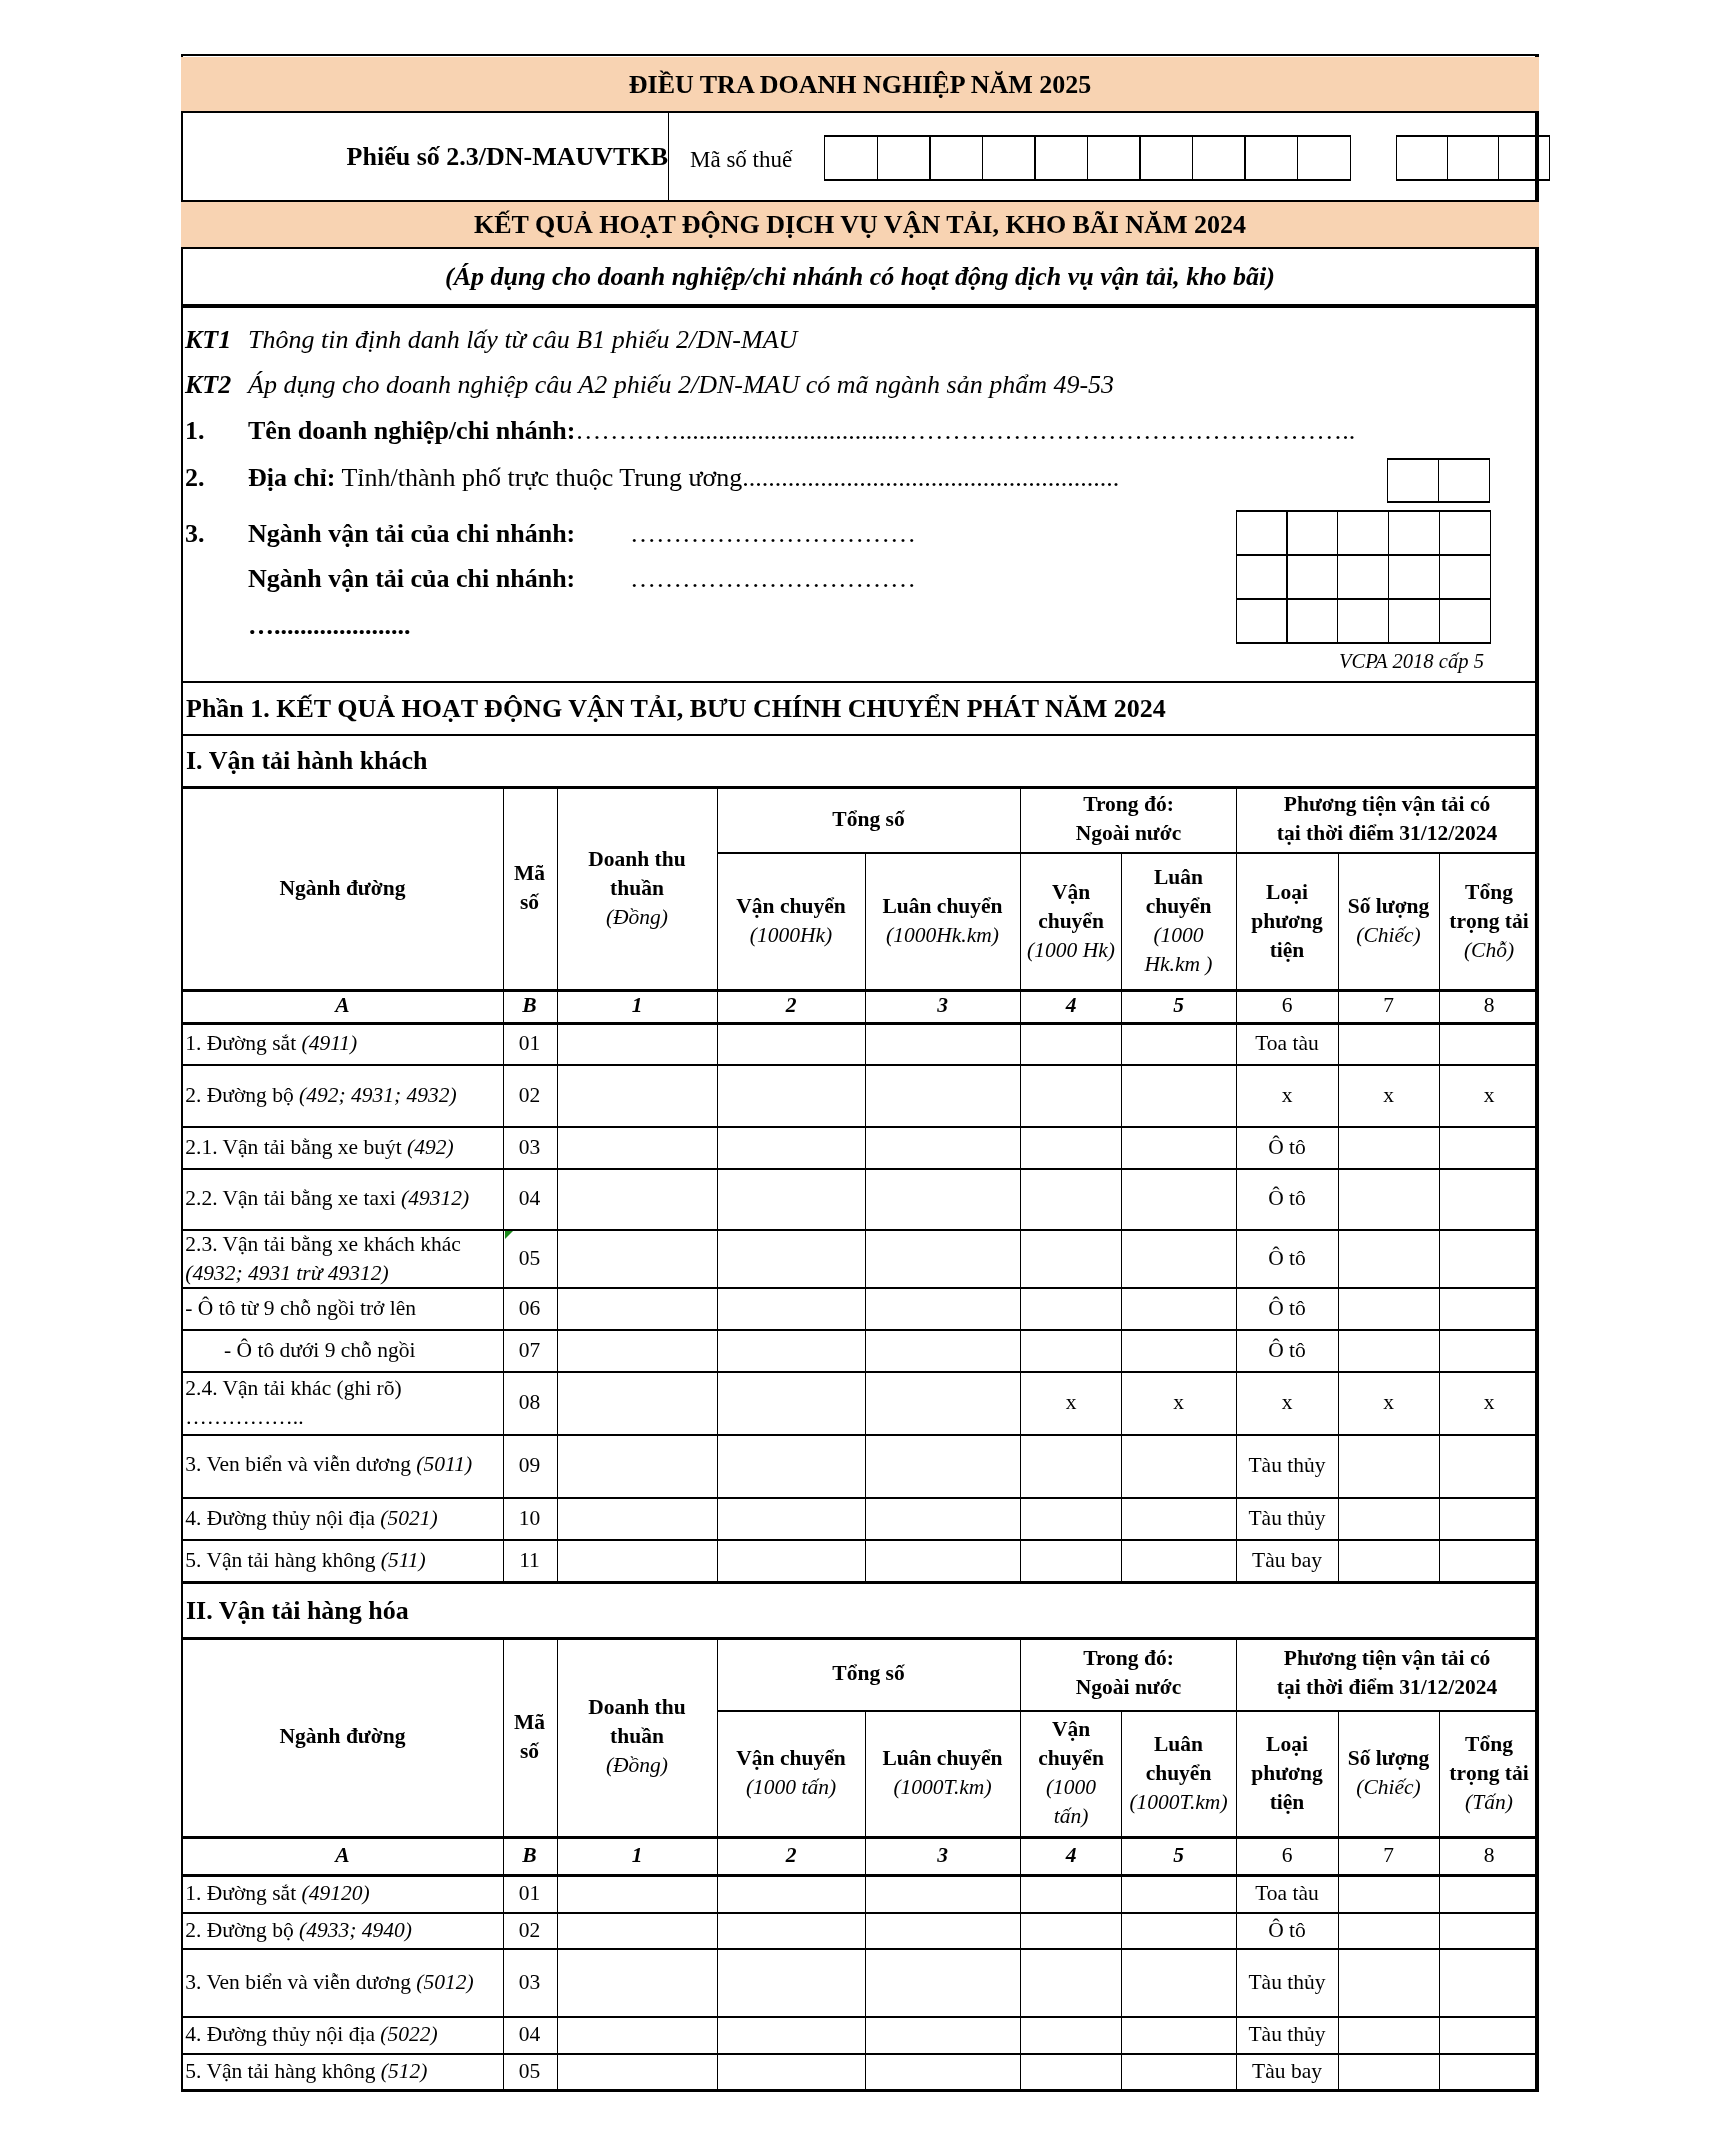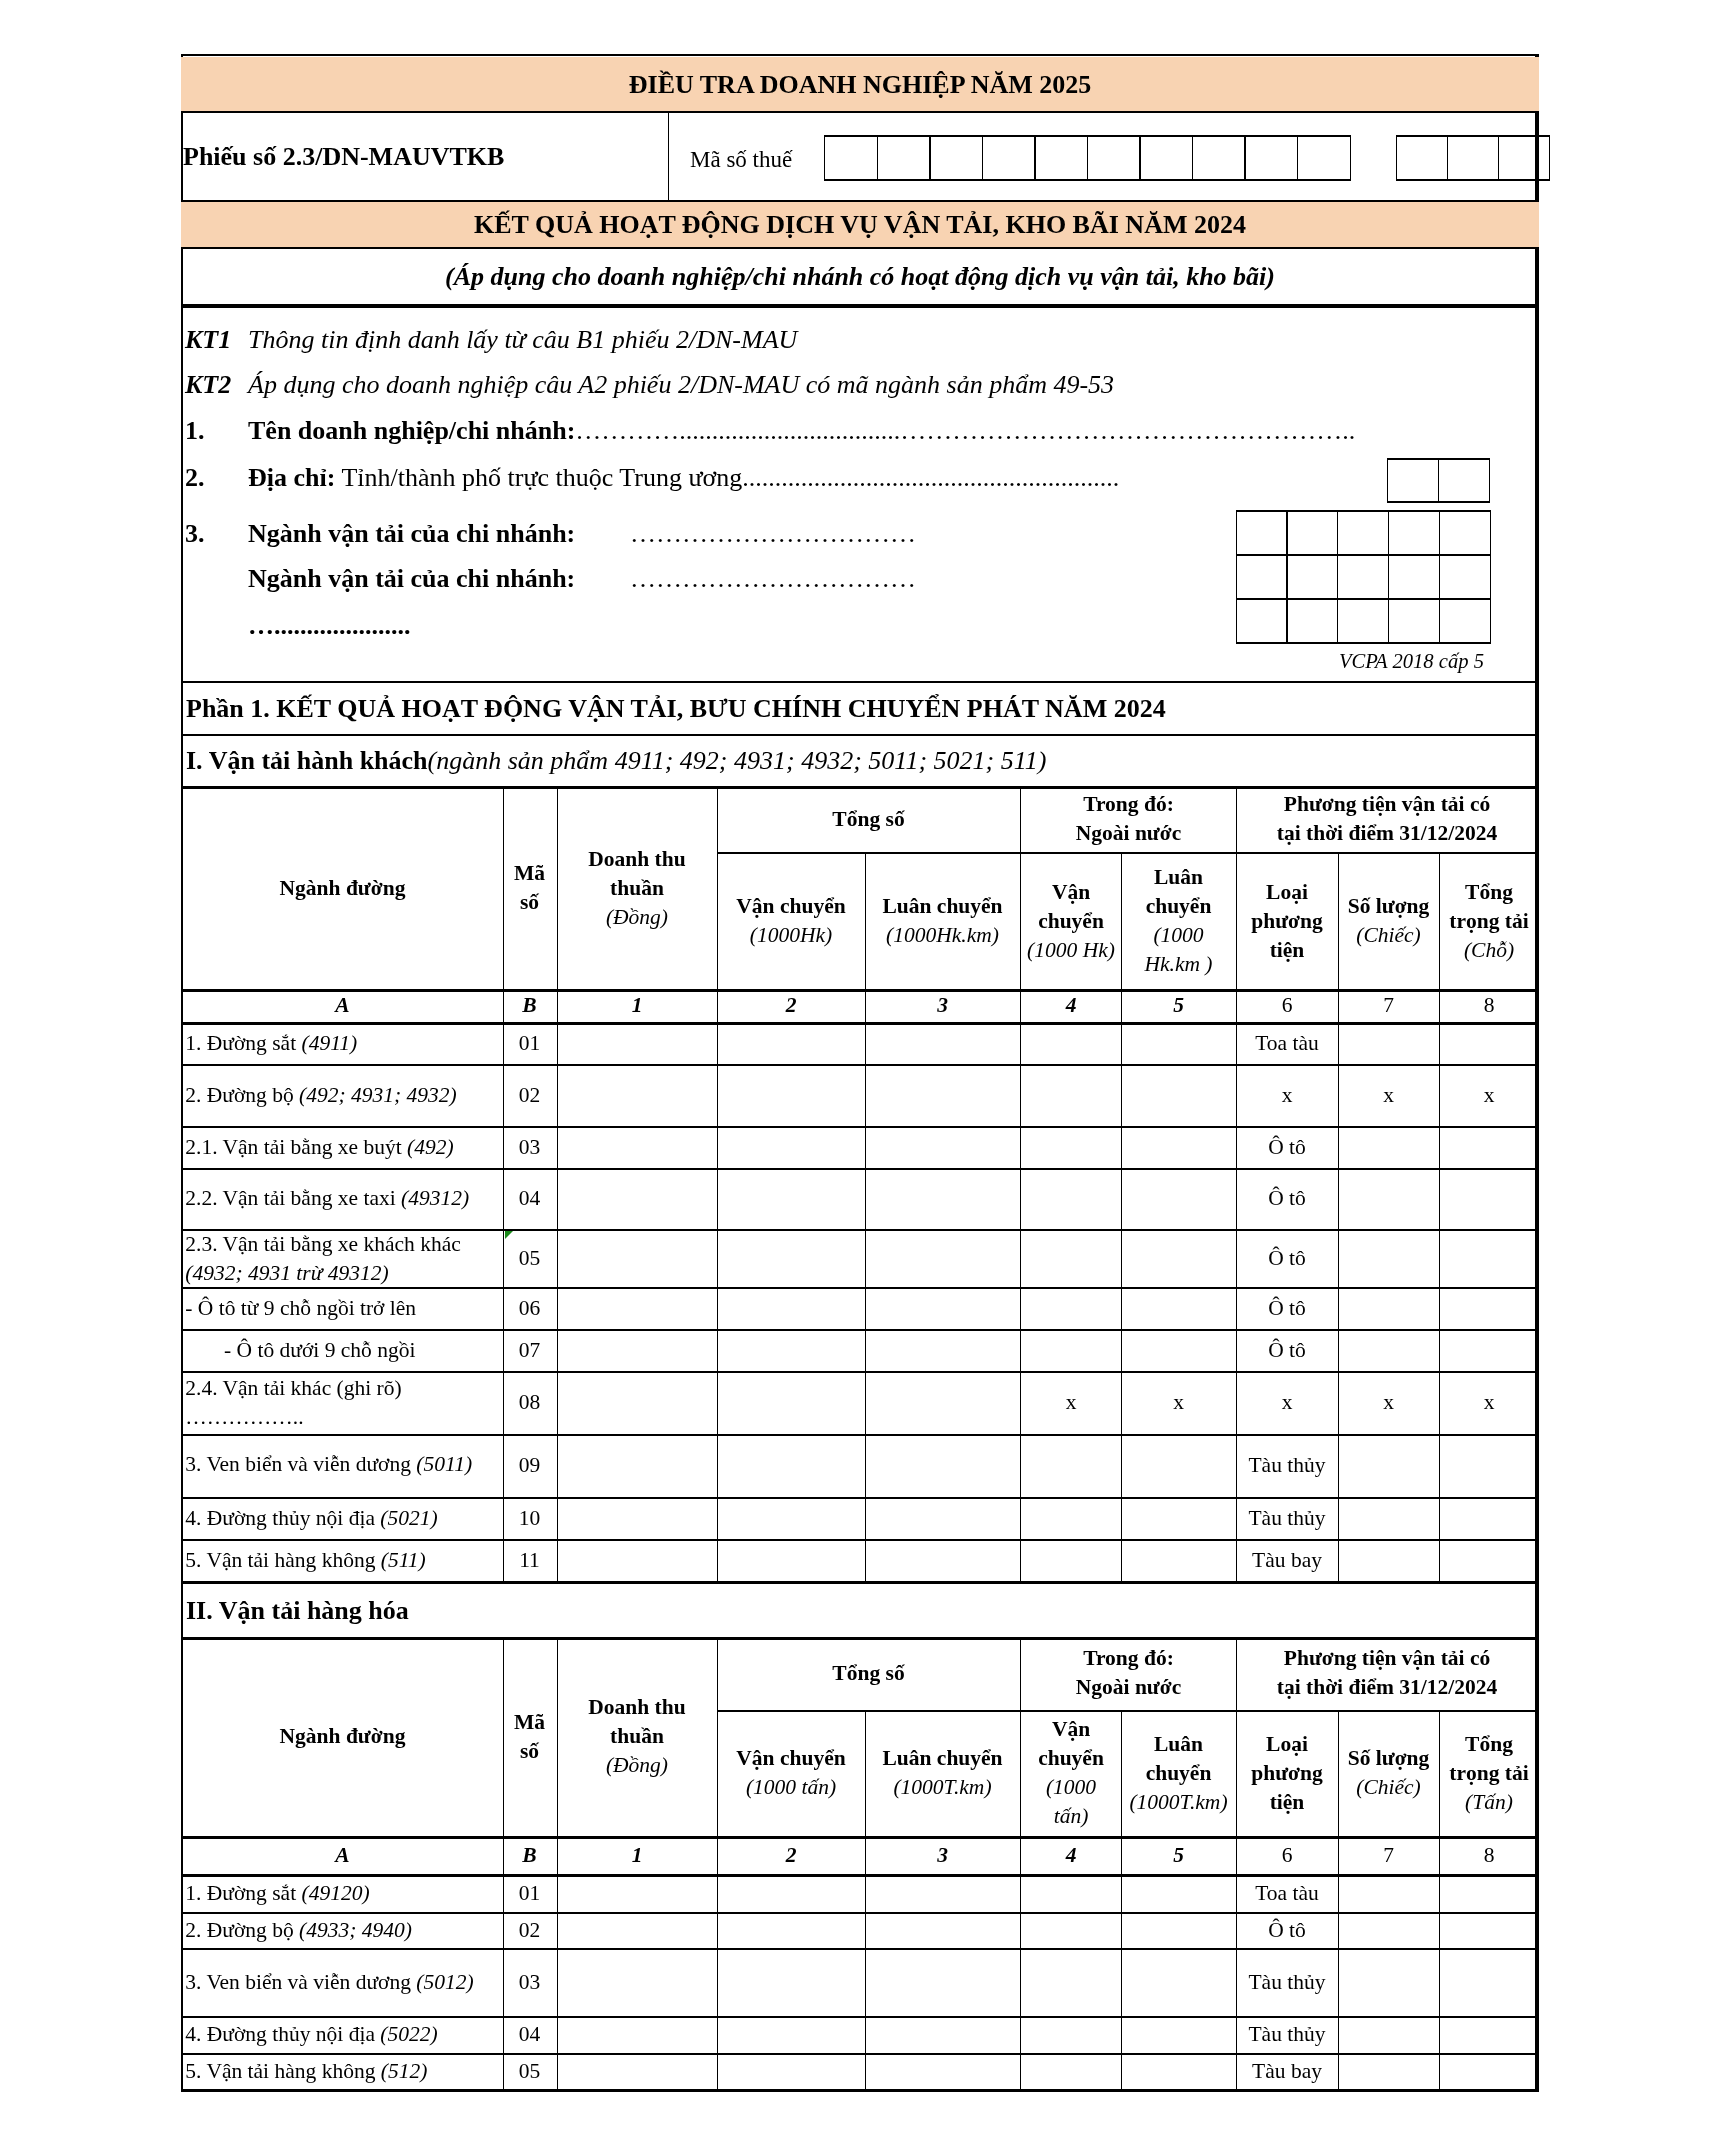--- a/index.html
+++ b/index.html
@@ -25,21 +25,21 @@
 </head>
 <body>
 
 <div class="abs form"></div>
 
 <div class="band peach" style="top:57px;height:56px;">
   <span class="b t30">ĐIỀU TRA DOANH NGHIỆP NĂM 2025</span>
 </div>
 <div class="hline" style="left:181px;top:111px;width:1358px;"></div>
 
-<div class="abs" style="left:183px;top:114px;width:485px;height:86px;display:flex;align-items:center;justify-content:flex-start;">
+<div class="abs" style="left:183px;top:114px;width:485px;height:86px;display:flex;align-items:center;justify-content:flex-end;">
   <span class="b t30">Phiếu số 2.3/DN-MAUVTKB</span>
 </div>
 <div class="vline" style="left:668px;top:112px;height:89px;"></div>
 <div class="abs" style="left:690px;top:138px;height:43px;display:flex;align-items:center;font-size:23px;">Mã số thuế</div>
 <div id="tax-main">
     <div class="box" style="left: 824px; top: 135px; width: 54px; height: 46px;"></div>
     <div class="box" style="left: 877px; top: 135px; width: 54px; height: 46px;"></div>
     <div class="box" style="left: 929px; top: 135px; width: 54px; height: 46px;"></div>
     <div class="box" style="left: 982px; top: 135px; width: 54px; height: 46px;"></div>
     <div class="box" style="left: 1034px; top: 135px; width: 54px; height: 46px;"></div>
@@ -120,21 +120,20 @@
     <div class="box" style="left: 1388px; top: 598px; width: 52px; height: 46px;"></div>
     <div class="box" style="left: 1439px; top: 598px; width: 52px; height: 46px;"></div>
   </div>
 <div class="abs i" style="left:1273px;top:650px;width:211px;text-align:right;font-size:20.6px;">VCPA 2018 cấp 5</div>
 <div class="hline" style="left:181px;top:681px;width:1358px;"></div>
 
 <div class="abs b" style="left:186px;top:684px;height:50px;display:flex;align-items:center;font-size:26px;">Phần 1. KẾT QUẢ HOẠT ĐỘNG VẬN TẢI, BƯU CHÍNH CHUYỂN PHÁT NĂM 2024</div>
 <div class="hline" style="left:181px;top:734px;width:1358px;"></div>
 <div class="abs" style="left:186px;top:736px;height:49px;display:flex;align-items:center;font-size:26px;white-space:nowrap;">
   <span class="b">I. Vận tải hành khách</span>
-    <span class="i"> (ngành sản phẩm 4911; 492; 4931; 4932; 5011; 5021; 511)</span>
 </div>
 
 <div id="table-passenger">
     <div class="hline" style="left: 181px; top: 786px; width: 1358px; border-top-width: 3.4px;"></div>
     <div class="cell" style="left: 181px; top: 786px; width: 323px; height: 204px;">
       <span class="hdr">Ngành đường</span>
     </div>
     <div class="cell" style="left: 503px; top: 786px; width: 53px; height: 204px;">
       <span class="hdr" style="padding: 0px 12px;">Mã số</span>
     </div>

